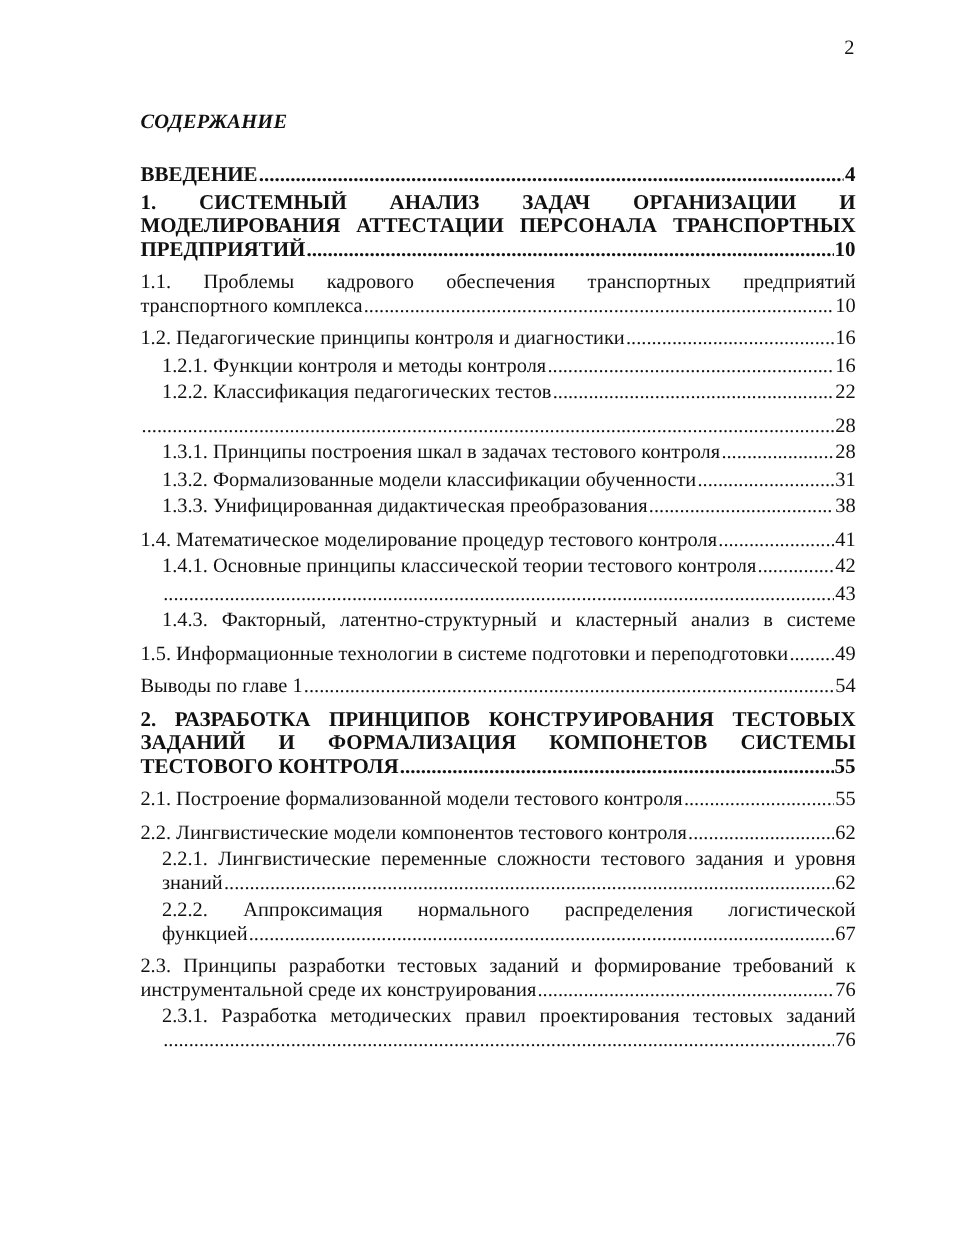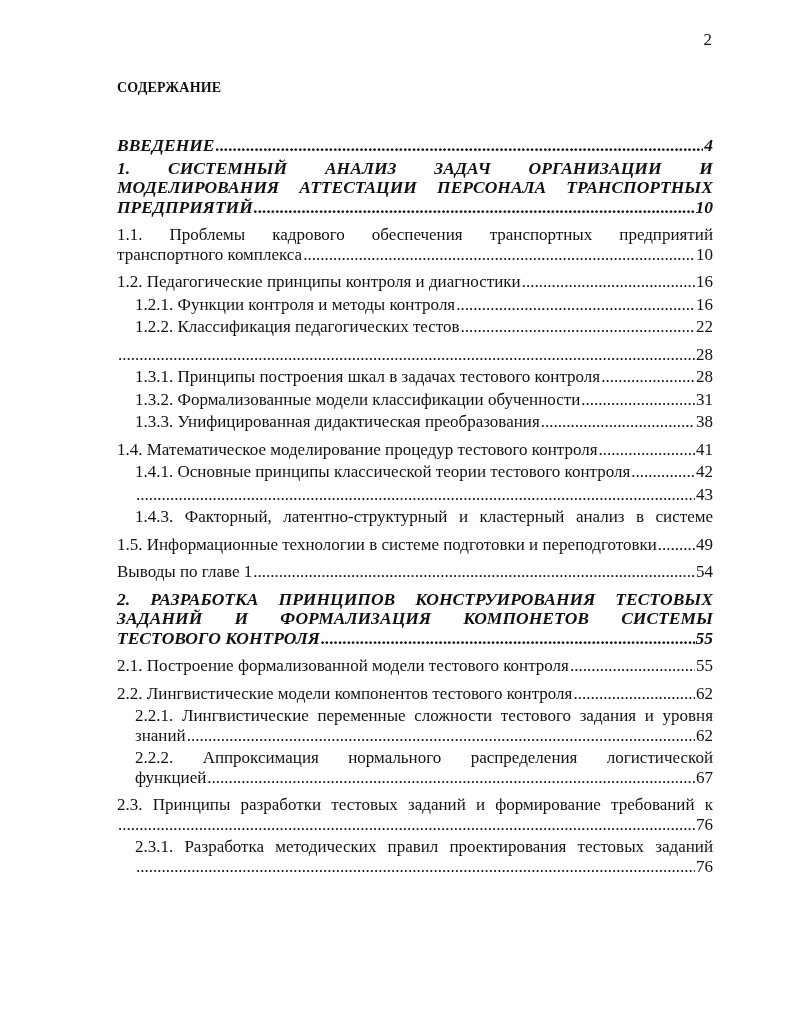--- a/index.html
+++ b/index.html
@@ -1,22 +1,22 @@
 <!DOCTYPE html>
 <html><head>
 <meta charset="utf-8">
 <style>
   html, body { margin: 0; padding: 0; background: #ffffff; }
   body { width: 799px; height: 1034px; position: relative; overflow: hidden;
          font-family: "Liberation Serif", "DejaVu Serif", serif; color: #111; }
   .page-num { position: absolute; top: 30px; left: 676px; width: 36px; text-align: right; font-size: 17px; }
-  .title { position: absolute; top: 80px; left: 117px; font-size: 14px; font-weight: bold; letter-spacing: 0.2px; }
+  .title { position: absolute; top: 92px; left: 117px; font-size: 17px; font-weight: bold; letter-spacing: 0.2px; font-style: italic; }
   .toc { position: absolute; top: 136px; left: 117px; width: 596px; }
   .entry { font-size: 17px; line-height: 19.5px; }
-  .entry.bold { font-weight: bold; font-size: 17.5px; line-height: 19.5px; font-style: italic; }
+  .entry.bold { font-weight: bold; font-size: 17.5px; line-height: 19.5px; }
   .entry.l1 { margin-left: 0; }
   .entry.l2 { margin-left: 18px; }
   .gap-s { margin-top: 3px; }
   .gap-m { margin-top: 8px; }
   .row { display: flex; align-items: baseline; }
   .row .t { white-space: nowrap; }
   .row .dots { flex: 1; overflow: hidden; white-space: nowrap; margin: 0 1px; }
   .row .dots::before { content: "...................................................................................................................................................................................................................................................."; letter-spacing: 0px; }
   .row .p { white-space: nowrap; }
   .just { text-align: justify; text-align-last: justify; white-space: normal; }
@@ -171,20 +171,21 @@
       <div class="just">2.2.2. Аппроксимация нормального распределения логистической</div>
       <div class="row">
         <span class="t">функцией</span>
         <span class="dots"></span>
         <span class="p">67</span>
       </div>
     </div>
     <div class="entry l1 gap-m">
       <div class="just">2.3. Принципы разработки тестовых заданий и формирование требований к</div>
       <div class="row">
+        <span class="t">инструментальной среде их конструирования</span>
         <span class="dots"></span>
         <span class="p">76</span>
       </div>
     </div>
     <div class="entry l2 gap-s">
       <div class="just">2.3.1. Разработка методических правил проектирования тестовых заданий</div>
       <div class="row">
         <span class="t"></span>
         <span class="dots"></span>
         <span class="p">76</span>

